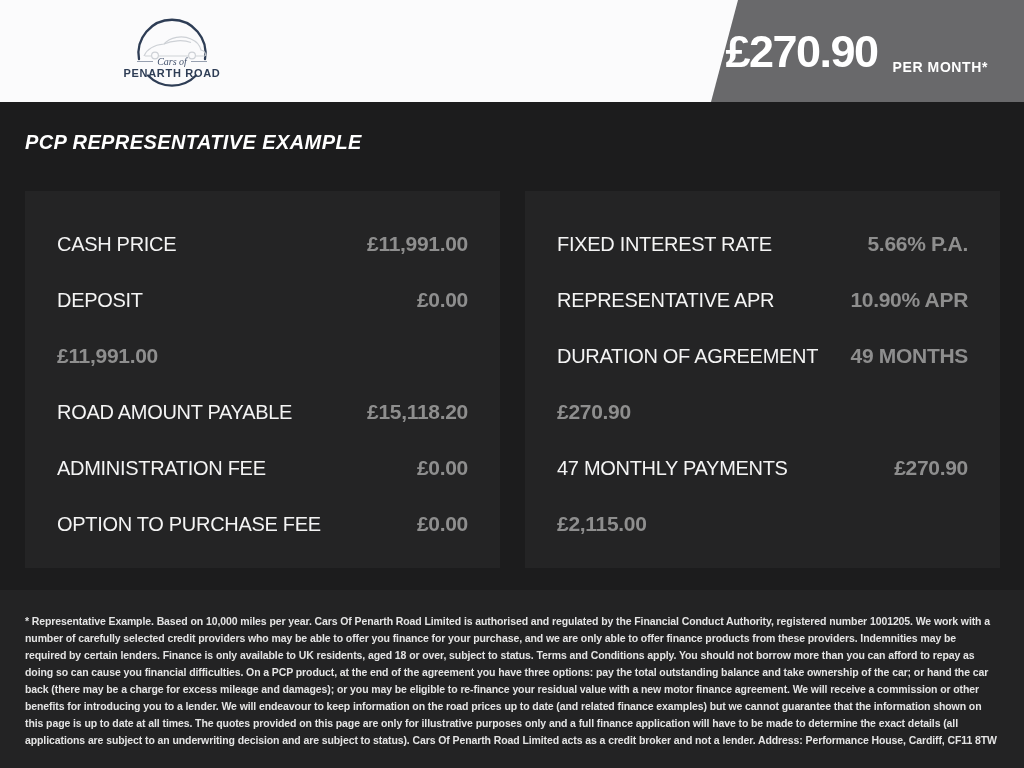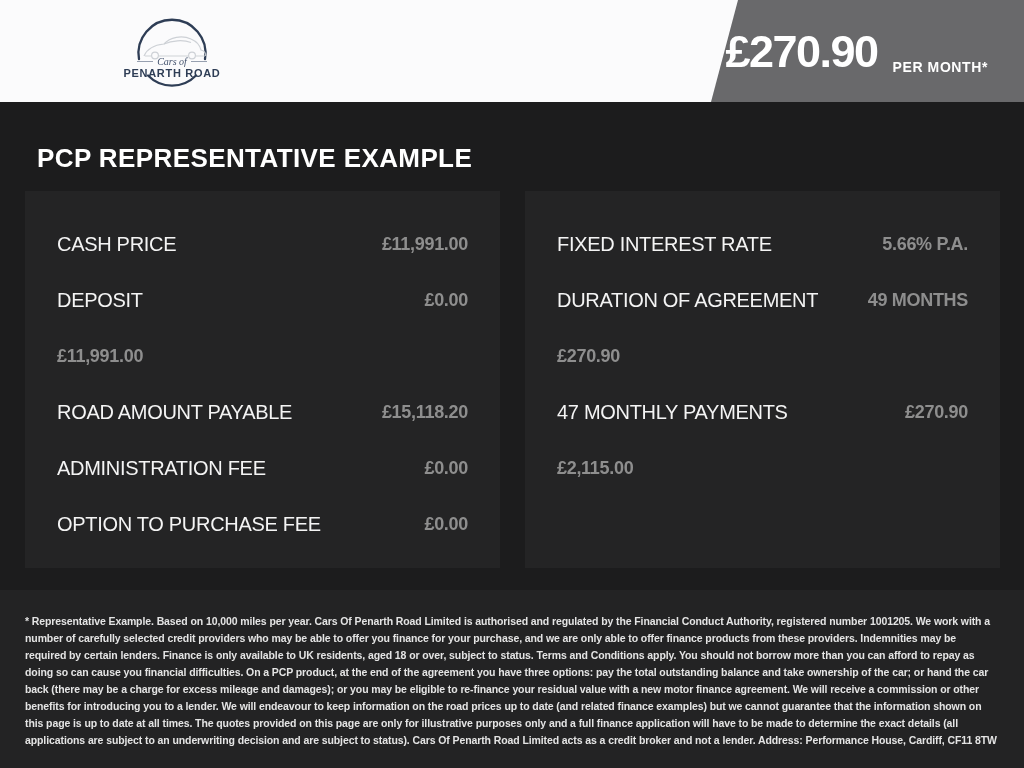--- a/index.html
+++ b/index.html
@@ -15,29 +15,29 @@
   .header{position:absolute;top:0;left:0;width:1024px;height:102px;background:var(--header-bg);}
   .logo{position:absolute;left:114px;top:6px;width:116px;height:93px;cursor:pointer;}
   .price-flag{position:absolute;top:0;right:0;width:313px;height:102px;background:var(--flag-gray);
       clip-path:polygon(27px 0,100% 0,100% 100%,0 100%);
       display:flex;align-items:center;justify-content:flex-end;box-sizing:border-box;padding-right:36px;}
   .price-amount{font-size:45px;font-weight:700;color:#fff;letter-spacing:-1.5px;line-height:1;}
   .price-suffix{font-size:14px;font-weight:700;color:#fff;letter-spacing:.6px;margin-left:15px;margin-top:32px;}
 
   
   .main{position:absolute;top:102px;left:0;width:1024px;height:488px;background:var(--main-bg);}
-  .section-title{position:absolute;top:131px;left:25px;margin:12px;font-size:26px;font-weight:700;
-      color:var(--title-white);letter-spacing:.4px;}
+  .section-title{position:absolute;top:131px;left:25px;margin:0;font-size:20px;font-weight:700;
+      color:var(--title-white);letter-spacing:.4px;font-style:italic;}
   .panel{position:absolute;top:191px;width:475px;height:377px;background:var(--panel-bg);
       box-sizing:border-box;padding:25px 32px 0;}
   .panel-left{left:25px;}
   .panel-right{left:525px;}
   .frow{height:56px;display:flex;align-items:center;justify-content:space-between;}
   .flabel{color:var(--label-white);font-size:20px;font-weight:400;letter-spacing:-.3px;white-space:nowrap;}
-  .fvalue{color:var(--value-gray);font-size:18px;font-weight:700;letter-spacing:-.3px;white-space:nowrap;}
+  .fvalue{color:var(--value-gray);font-size:21px;font-weight:700;letter-spacing:-.3px;white-space:nowrap;}
 
   
   .footer{position:absolute;top:590px;left:0;width:1024px;height:178px;background:var(--footer-bg);}
   .disclaimer{margin:23px 8px 0 25px;width:975px;font-size:10.5px;font-weight:700;
       color:var(--disclaimer-text);line-height:17px;letter-spacing:-.1px;}
 </style>
 </head>
 <body>
 
 <div class="page">
@@ -99,20 +99,24 @@
       <span class="fvalue">£0.00</span>
     </div>
   </div>
 
   <div class="panel panel-right">
     <div class="frow">
       <span class="flabel">FIXED INTEREST RATE</span>
       <span class="fvalue">5.66% P.A.</span>
     </div>
     <div class="frow">
+      <span class="flabel">REPRESENTATIVE APR</span>
+      <span class="fvalue">10.90% APR</span>
+    </div>
+    <div class="frow">
       <span class="flabel">DURATION OF AGREEMENT</span>
       <span class="fvalue">49 MONTHS</span>
     </div>
     <div class="frow">
       <span class="fvalue">£270.90</span>
     </div>
     <div class="frow">
       <span class="flabel">47 MONTHLY PAYMENTS</span>
       <span class="fvalue">£270.90</span>
     </div>

